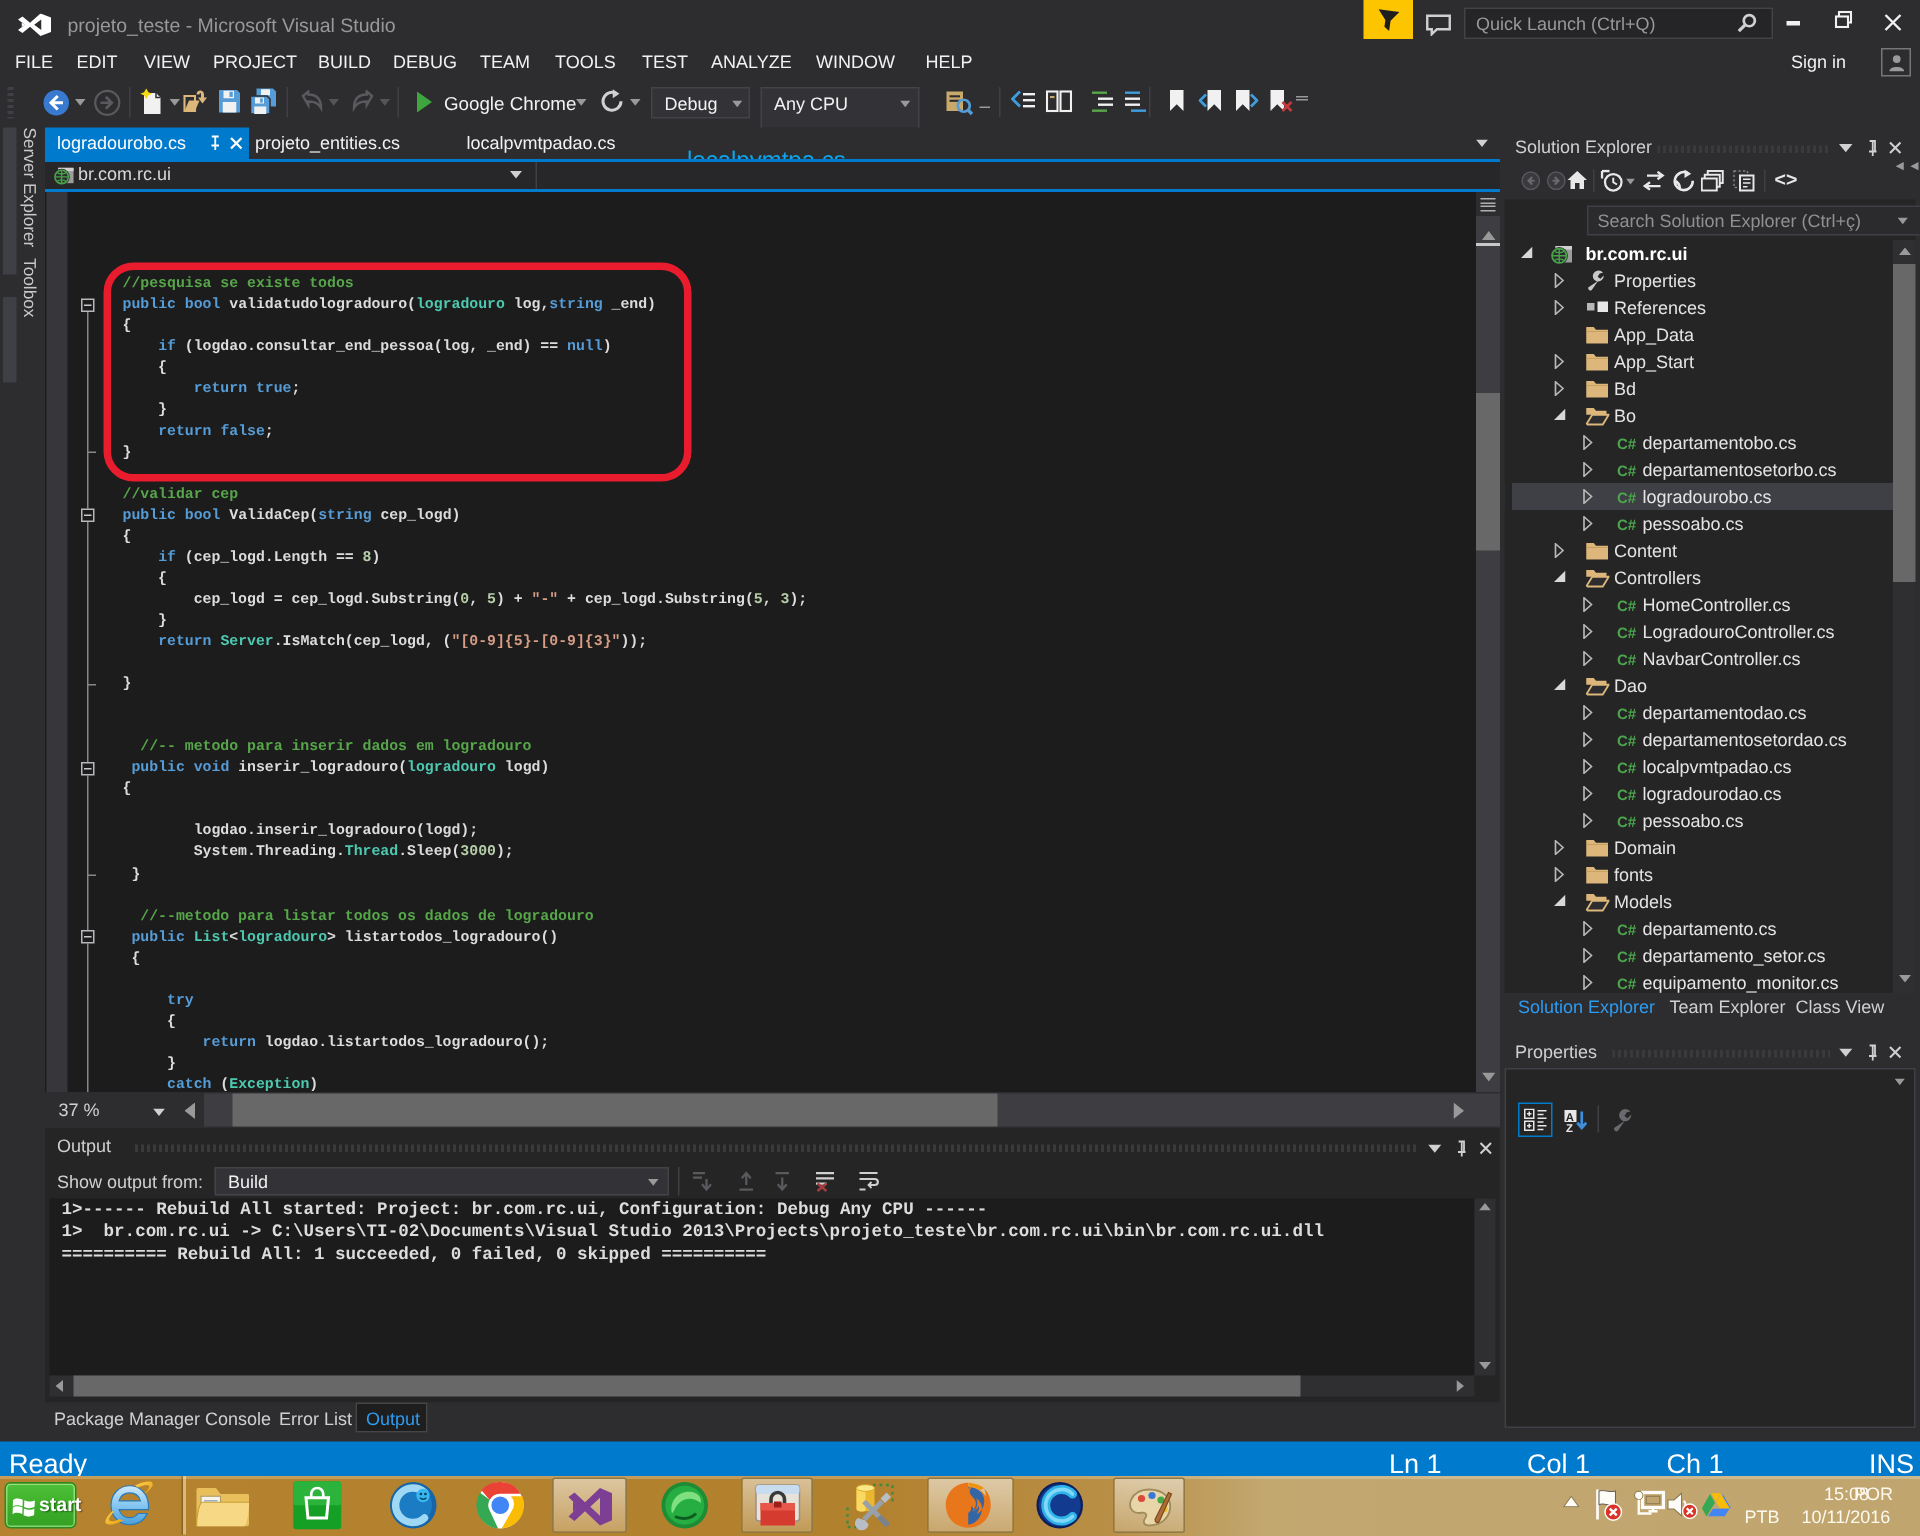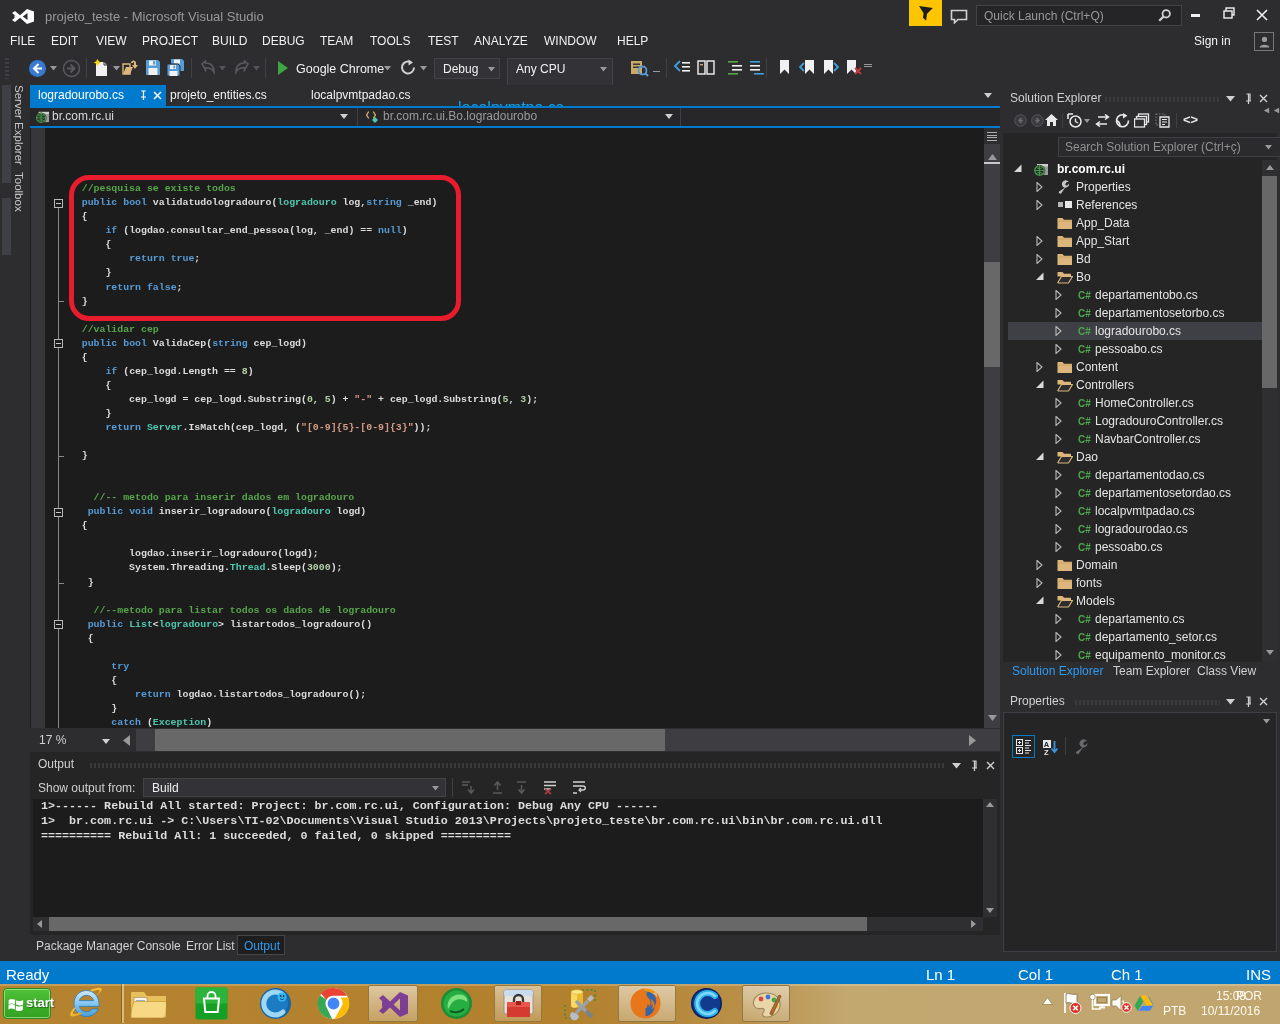--- a/index.html
+++ b/index.html
@@ -255,30 +255,20 @@
 <div class="abs" style="left:30px;top:108px;width:970px;height:18px;background:#27272a;" id="navbar">
   <div class="abs" style="left:0;top:0;width:328px;height:18px;border-right:1px solid #3f3f46;">
     <svg class="abs" style="left:5px;top:2px;" width="15" height="14" viewBox="0 0 16 15">
         <use href="#globe"></use>
       </svg>
     <span class="abs" style="left:22px;top:1px;color:#d8d8d8;font-size:12px;">br.com.rc.ui</span>
     <svg class="abs" style="left:310px;top:6px;" width="9" height="6" viewBox="0 0 9 6">
         <path d="M0 0 H8 L4 5 Z" fill="#d0d0d0"></path>
       </svg>
   </div>
-  <div class="abs" style="left:329px;top:0;width:322px;height:18px;border-right:1px solid #3f3f46;">
-    <svg class="abs" style="left:6px;top:3px;" width="14" height="12" viewBox="0 0 14 12">
-      <path d="M4 1 C2 1 3 4 1 4 C3 4 2 7 4 7 M8 1 C10 1 9 4 11 4 C9 4 10 7 8 7" stroke="#c9a96a" stroke-width="1.3" fill="none"></path>
-      <path d="M10 6 L13 9 L10 12 L7 9 Z" fill="#4ec9b0"></path>
-    </svg>
-    <span class="abs" style="left:24px;top:1px;color:#9a9a9a;font-size:12px;">br.com.rc.ui.Bo.logradourobo</span>
-    <svg class="abs" style="left:306px;top:6px;" width="9" height="6" viewBox="0 0 9 6">
-        <path d="M0 0 H8 L4 5 Z" fill="#d0d0d0"></path>
-      </svg>
-  </div>
 </div>
 <div class="abs" style="left:30px;top:126px;width:970px;height:2px;background:#007acc;"></div>
 
 <div class="abs" style="left:30px;top:128px;width:954px;height:600px;background:#1c1c1d;overflow:hidden;" id="editor">
 
   <div class="abs" style="left:1px;top:0;width:14px;height:600px;background:#37373b;"></div>
 
   <div class="abs" style="left:28px;top:76px;width:1px;height:524px;background:#87878b;"></div>
   <div class="fold" style="left:24px;top:71px;"></div>
   <div class="fold" style="left:24px;top:211px;"></div>
@@ -340,21 +330,21 @@
       <path d="M4.5 0 L9 6 H0 Z" fill="#999999"></path>
     </svg>
   <div class="abs" style="left:0px;top:134px;width:16px;height:105px;background:#686868;"></div>
   <svg class="abs" style="left:4px;top:587px;" width="9" height="6" viewBox="0 0 9 6">
       <path d="M0 0 H9 L4.5 6 Z" fill="#999999"></path>
     </svg>
   <div class="abs" style="left:0;top:34px;width:16px;height:2px;background:#c8c8c8;"></div>
 </div>
 
 <div class="abs" style="left:30px;top:728px;width:970px;height:24px;background:#2d2d30;" id="hscrollrow">
-  <span class="abs" style="left:9px;top:5px;color:#d0d0d0;font-size:12px;">17 %</span>
+  <span class="abs" style="left:9px;top:5px;color:#d0d0d0;font-size:12px;">37 %</span>
   <svg class="abs" style="left:72px;top:11px;" width="9" height="6" viewBox="0 0 9 6">
       <path d="M0 0 H8 L4 5 Z" fill="#d0d0d0"></path>
     </svg>
   <svg class="abs" style="left:93px;top:7px;" width="7" height="11" viewBox="0 0 7 11">
       <path d="M7 0 L0 5.5 L7 11 Z" fill="#999999"></path>
     </svg>
   <div class="abs" style="left:106px;top:1px;width:864px;height:22px;background:#3e3e42;"></div>
   <div class="abs" style="left:125px;top:1px;width:510px;height:22px;background:#686868;"></div>
   <svg class="abs" style="left:939px;top:7px;" width="7" height="11" viewBox="0 0 7 11">
       <path d="M0 0 L7 5.5 L0 11 Z" fill="#999999"></path>
@@ -837,21 +827,21 @@
         <text x="2" y="15.5" font-family="Liberation Sans" font-size="7.5" font-weight="bold" fill="#e8e8e8">Z</text>
         <path d="M12.5 2 V12 M9.5 9.5 L12.5 13 L15.5 9.5" fill="none" stroke="#3d8edb" stroke-width="1.8"></path>
       </svg>
     <div class="abs" style="left:61px;top:24px;width:1px;height:18px;background:#3f3f46;"></div>
     <svg class="abs" style="left:70px;top:26px;" width="16" height="16" viewBox="0 0 16 16">
         <path d="M13 2 A4.2 4.2 0 1 0 8.6 8.6 L2 13 A1.8 1.8 0 0 0 4.5 15 L9 8.5 A4.2 4.2 0 0 0 13.5 4 L11 6.5 L9 5 L10.5 2.5 Z" fill="#6a6a6e"></path>
       </svg>
   </div>
 </div>
 
-<div class="abs" style="left:0;top:961px;width:1280px;height:23px;background:#007acc;color:#ffffff;font-size:15px;">
+<div class="abs" style="left:0;top:961px;width:1280px;height:23px;background:#007acc;color:#ffffff;font-size:18px;">
   <span class="abs" style="left:6px;top:5px;">Ready</span>
   <span class="abs" style="left:926px;top:5px;">Ln 1</span>
   <span class="abs" style="left:1018px;top:5px;">Col 1</span>
   <span class="abs" style="left:1111px;top:5px;">Ch 1</span>
   <span class="abs" style="left:1246px;top:5px;">INS</span>
 </div>
 
 <div class="abs" style="left:0;top:984px;width:1280px;height:40px;background:linear-gradient(90deg,#b5832f 0%,#b2812e 45%,#b98f47 58%,#c2a76f 66%,#c1a56f 100%);" id="taskbar">
     <div class="abs" style="left:0;top:0;width:1280px;height:2px;background:rgba(255,255,255,0.22);"></div>
     <div class="abs" style="left:121px;top:0;width:1px;height:39px;background:rgba(90,60,20,0.45);"></div>

